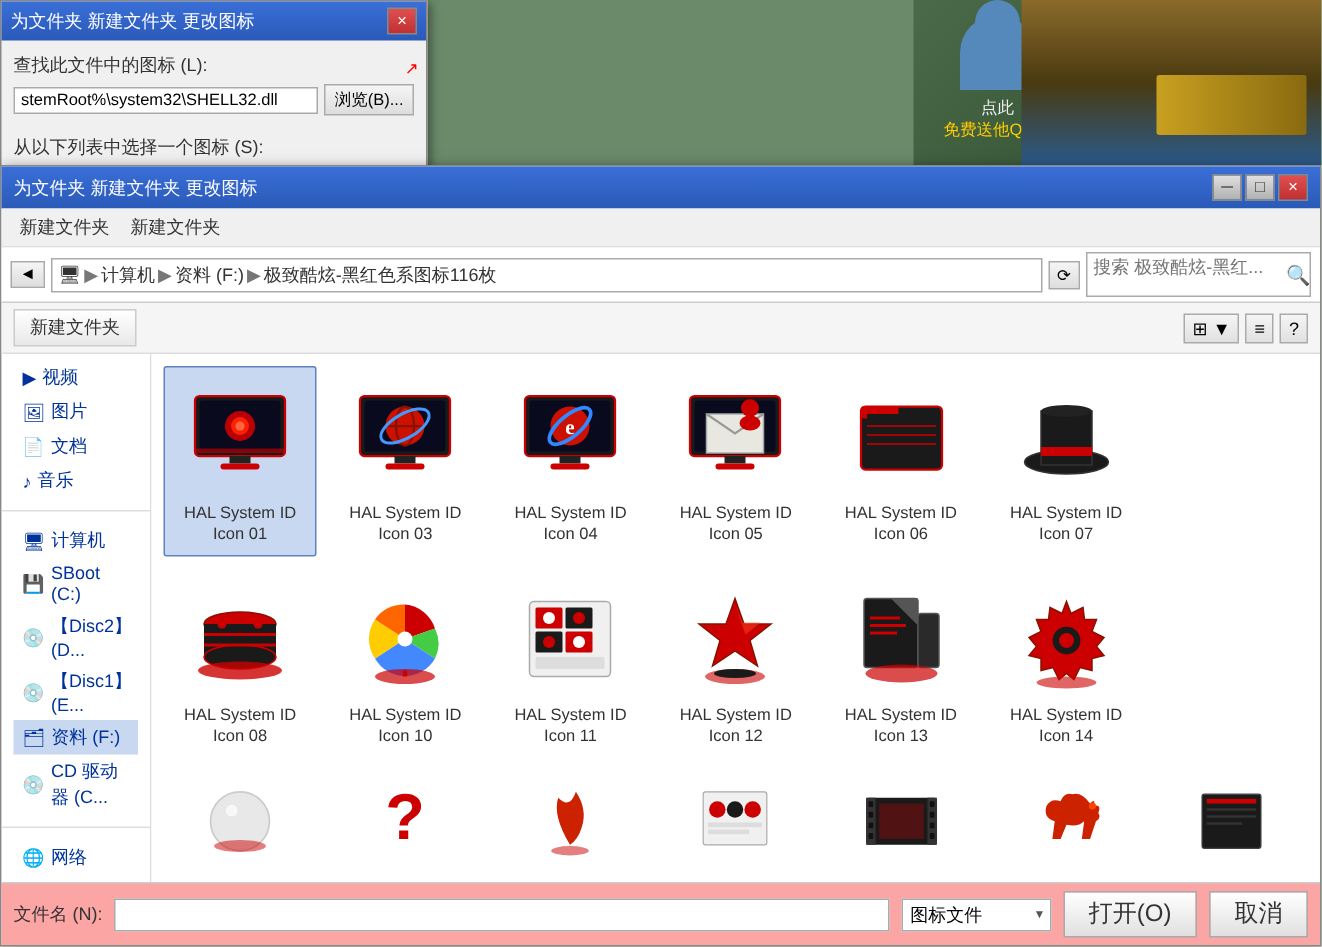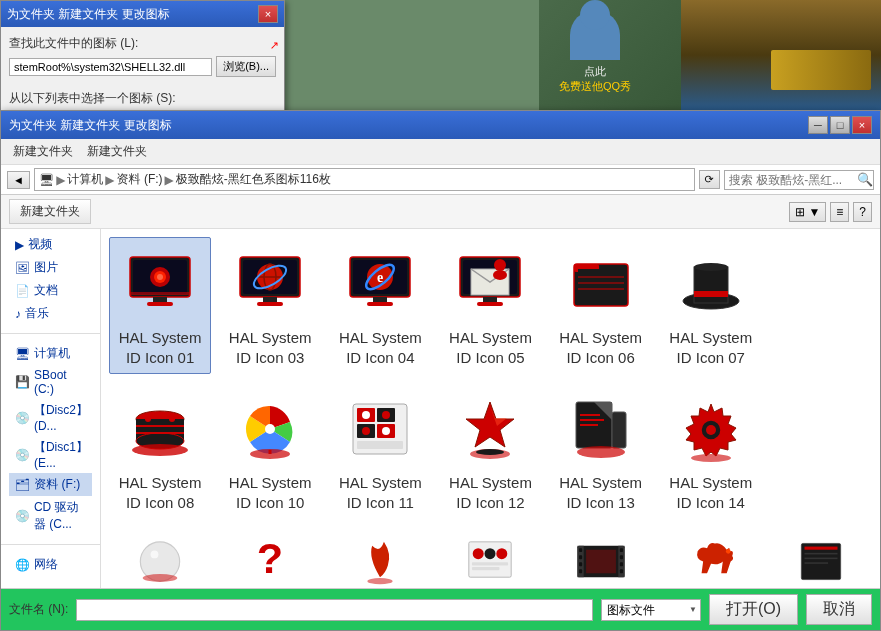--- a/index.html
+++ b/index.html
@@ -154,21 +154,21 @@
     }
     .crumb-arrow { color: #777; margin: 0 2px; }
     .address-search {
       display: flex;
       align-items: center;
       gap: 2px;
     }
     .search-box {
       border: 1px solid #aaa;
       background: white;
-      padding: 2px 20px 2px 4px;
+      padding: 2px 20px 12px 4px;
       font-size: 12px;
       width: 150px;
       color: #999;
     }
     .refresh-btn {
       background: linear-gradient(to bottom, #f5f5f5, #ddd);
       border: 1px solid #aaa;
       padding: 2px 5px;
       cursor: pointer;
       font-size: 11px;
@@ -265,31 +265,31 @@
       width: 80px;
       height: 80px;
       display: flex;
       align-items: center;
       justify-content: center;
       margin-bottom: 4px;
       position: relative;
     }
 
     .file-label {
-      font-size: 15px;
+      font-size: 11px;
       text-align: center;
       color: #333;
       line-height: 1.3;
       word-break: break-word;
       max-width: 90px;
     }
 
     
     .bottom-bar {
-      background: #22c55e;
+      background: #fca5a5;
       border-top: 1px solid #ccc;
       padding: 5px 8px;
       display: flex;
       align-items: center;
       gap: 8px;
       flex-shrink: 0;
     }
     .filename-label { font-size: 12px; color: #333; white-space: nowrap; }
     .filename-input {
       flex: 1;
@@ -352,21 +352,21 @@
       <input type="text" style="font-size: 11px; padding: 2px 4px; border: 1px solid rgb(170, 170, 170); flex: 1 1 0%;" value="stemRoot%\system32\SHELL32.dll">
       <button class="browse-btn">
         <span>浏览(B)...</span>
         <span class="arrow-indicator">↗</span>
       </button>
     </div>
     <div class="label2">从以下列表中选择一个图标 (S):</div>
   </div>
 </div>
 
-<div style="position:absolute;top:0;right:0;width:342px;height:110px;background:linear-gradient(135deg,#4a6a4a,#2a4a2a);z-index:1;overflow:hidden;">
+<div style="position:absolute;top:0;right:0;width:272px;height:110px;background:linear-gradient(135deg,#4a6a4a,#2a4a2a);z-index:1;overflow:hidden;">
 
   <div style="position:absolute;left:20px;top:10px;text-align:center;">
     <div style="width:50px;height:50px;background:#5588bb;border-radius:50% 50% 0 0;margin:0 auto;position:relative;">
       <div style="width:30px;height:30px;background:#5588bb;border-radius:50%;position:absolute;top:-10px;left:10px;"></div>
     </div>
     <div style="font-size:11px;color:#eee;margin-top:4px;">点此</div>
     <div style="font-size:11px;color:#ffcc00;">免费送他QQ秀</div>
   </div>
 
   <div style="position:absolute;right:0;top:0;width:200px;height:110px;background:linear-gradient(to bottom, #8a6a2a,#4a3a10,#2a5a8a);">

